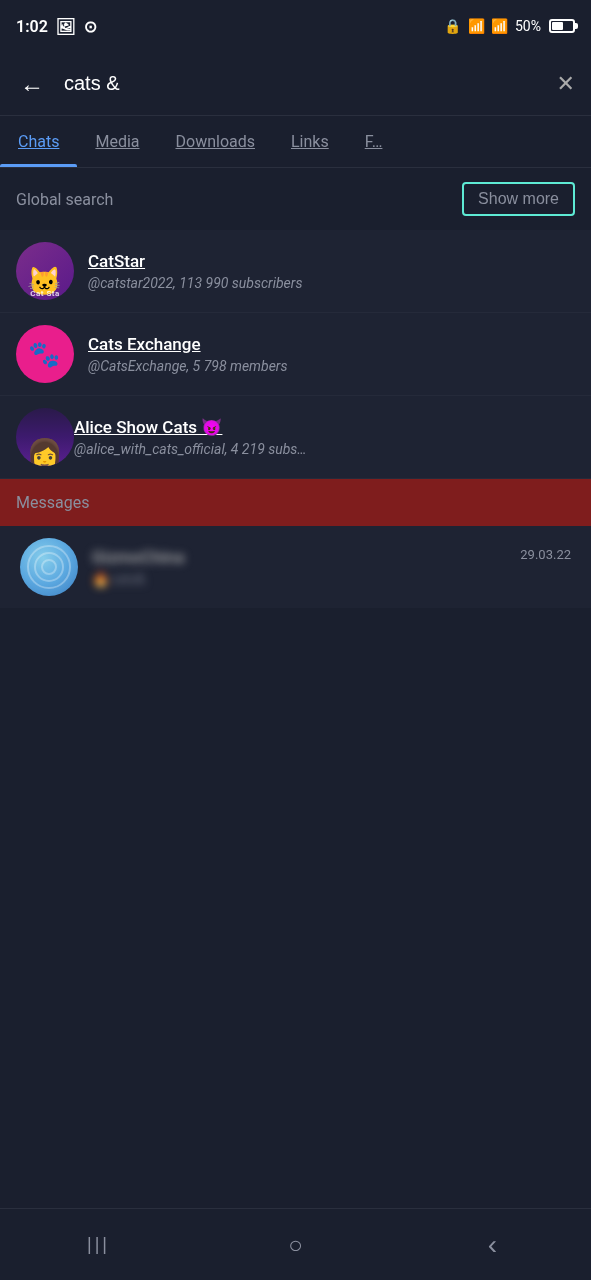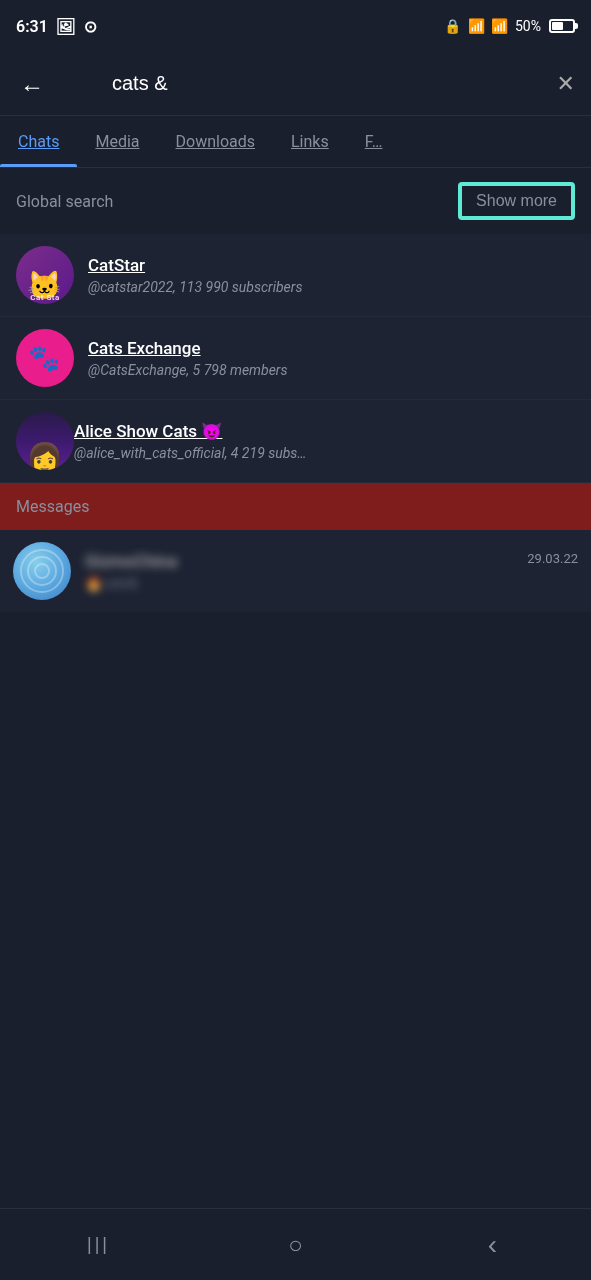--- a/index.html
+++ b/index.html
@@ -90,21 +90,20 @@
     .search-input-container {
       flex: 1;
     }
     .search-input {
       background: transparent;
       border: none;
       outline: none;
       color: #fff;
       font-size: 20px;
       width: 100%;
-      margin-left: 48px;
     }
     .close-btn {
       color: #aaa;
       font-size: 22px;
       cursor: pointer;
       background: none;
       border: none;
     }
 
     
@@ -146,21 +145,21 @@
       background: #1a1f2e;
     }
     .section-header-text {
       color: #8a8f9e;
       font-size: 16px;
     }
     .show-more-btn {
       color: #8a8f9e;
       font-size: 16px;
       background: none;
-      border: 4px solid #5eead4;
+      border: 2px solid #5eead4;
       padding: 6px 14px;
       border-radius: 4px;
       cursor: pointer;
     }
 
     
     .result-item {
       display: flex;
       align-items: center;
       padding: 12px 16px;
@@ -241,21 +240,21 @@
       background: #7f1d1d;
     }
     .messages-header-text {
       color: #8a8f9e;
       font-size: 16px;
     }
 
     .message-item {
       display: flex;
       align-items: center;
-      padding: 12px 13px;
+      padding: 12px 20px;
       background: #1e2333;
       cursor: pointer;
       min-height: 80px;
     }
     .avatar-gizmo {
       width: 58px;
       height: 58px;
       border-radius: 50%;
       background: radial-gradient(circle at 40% 35%, #87ceeb, #5ba8e0, #3a7cc0);
       flex-shrink: 0;
@@ -343,21 +342,21 @@
       font-size: 30px;
       line-height: 1;
       margin-bottom: -4px;
     }
   </style>
 </head>
 <body>
 
 <div class="status-bar">
   <div class="status-bar-left">
-    <span>6:31</span>
+    <span>1:02</span>
     <span>🖼</span>
     <span>⊙</span>
   </div>
   <div class="status-bar-right">
     <span>🔒</span>
     <span>📶</span>
     <span>📶</span>
     <span>50%</span>
     <div class="battery-icon">
       <div class="battery-fill"></div>

